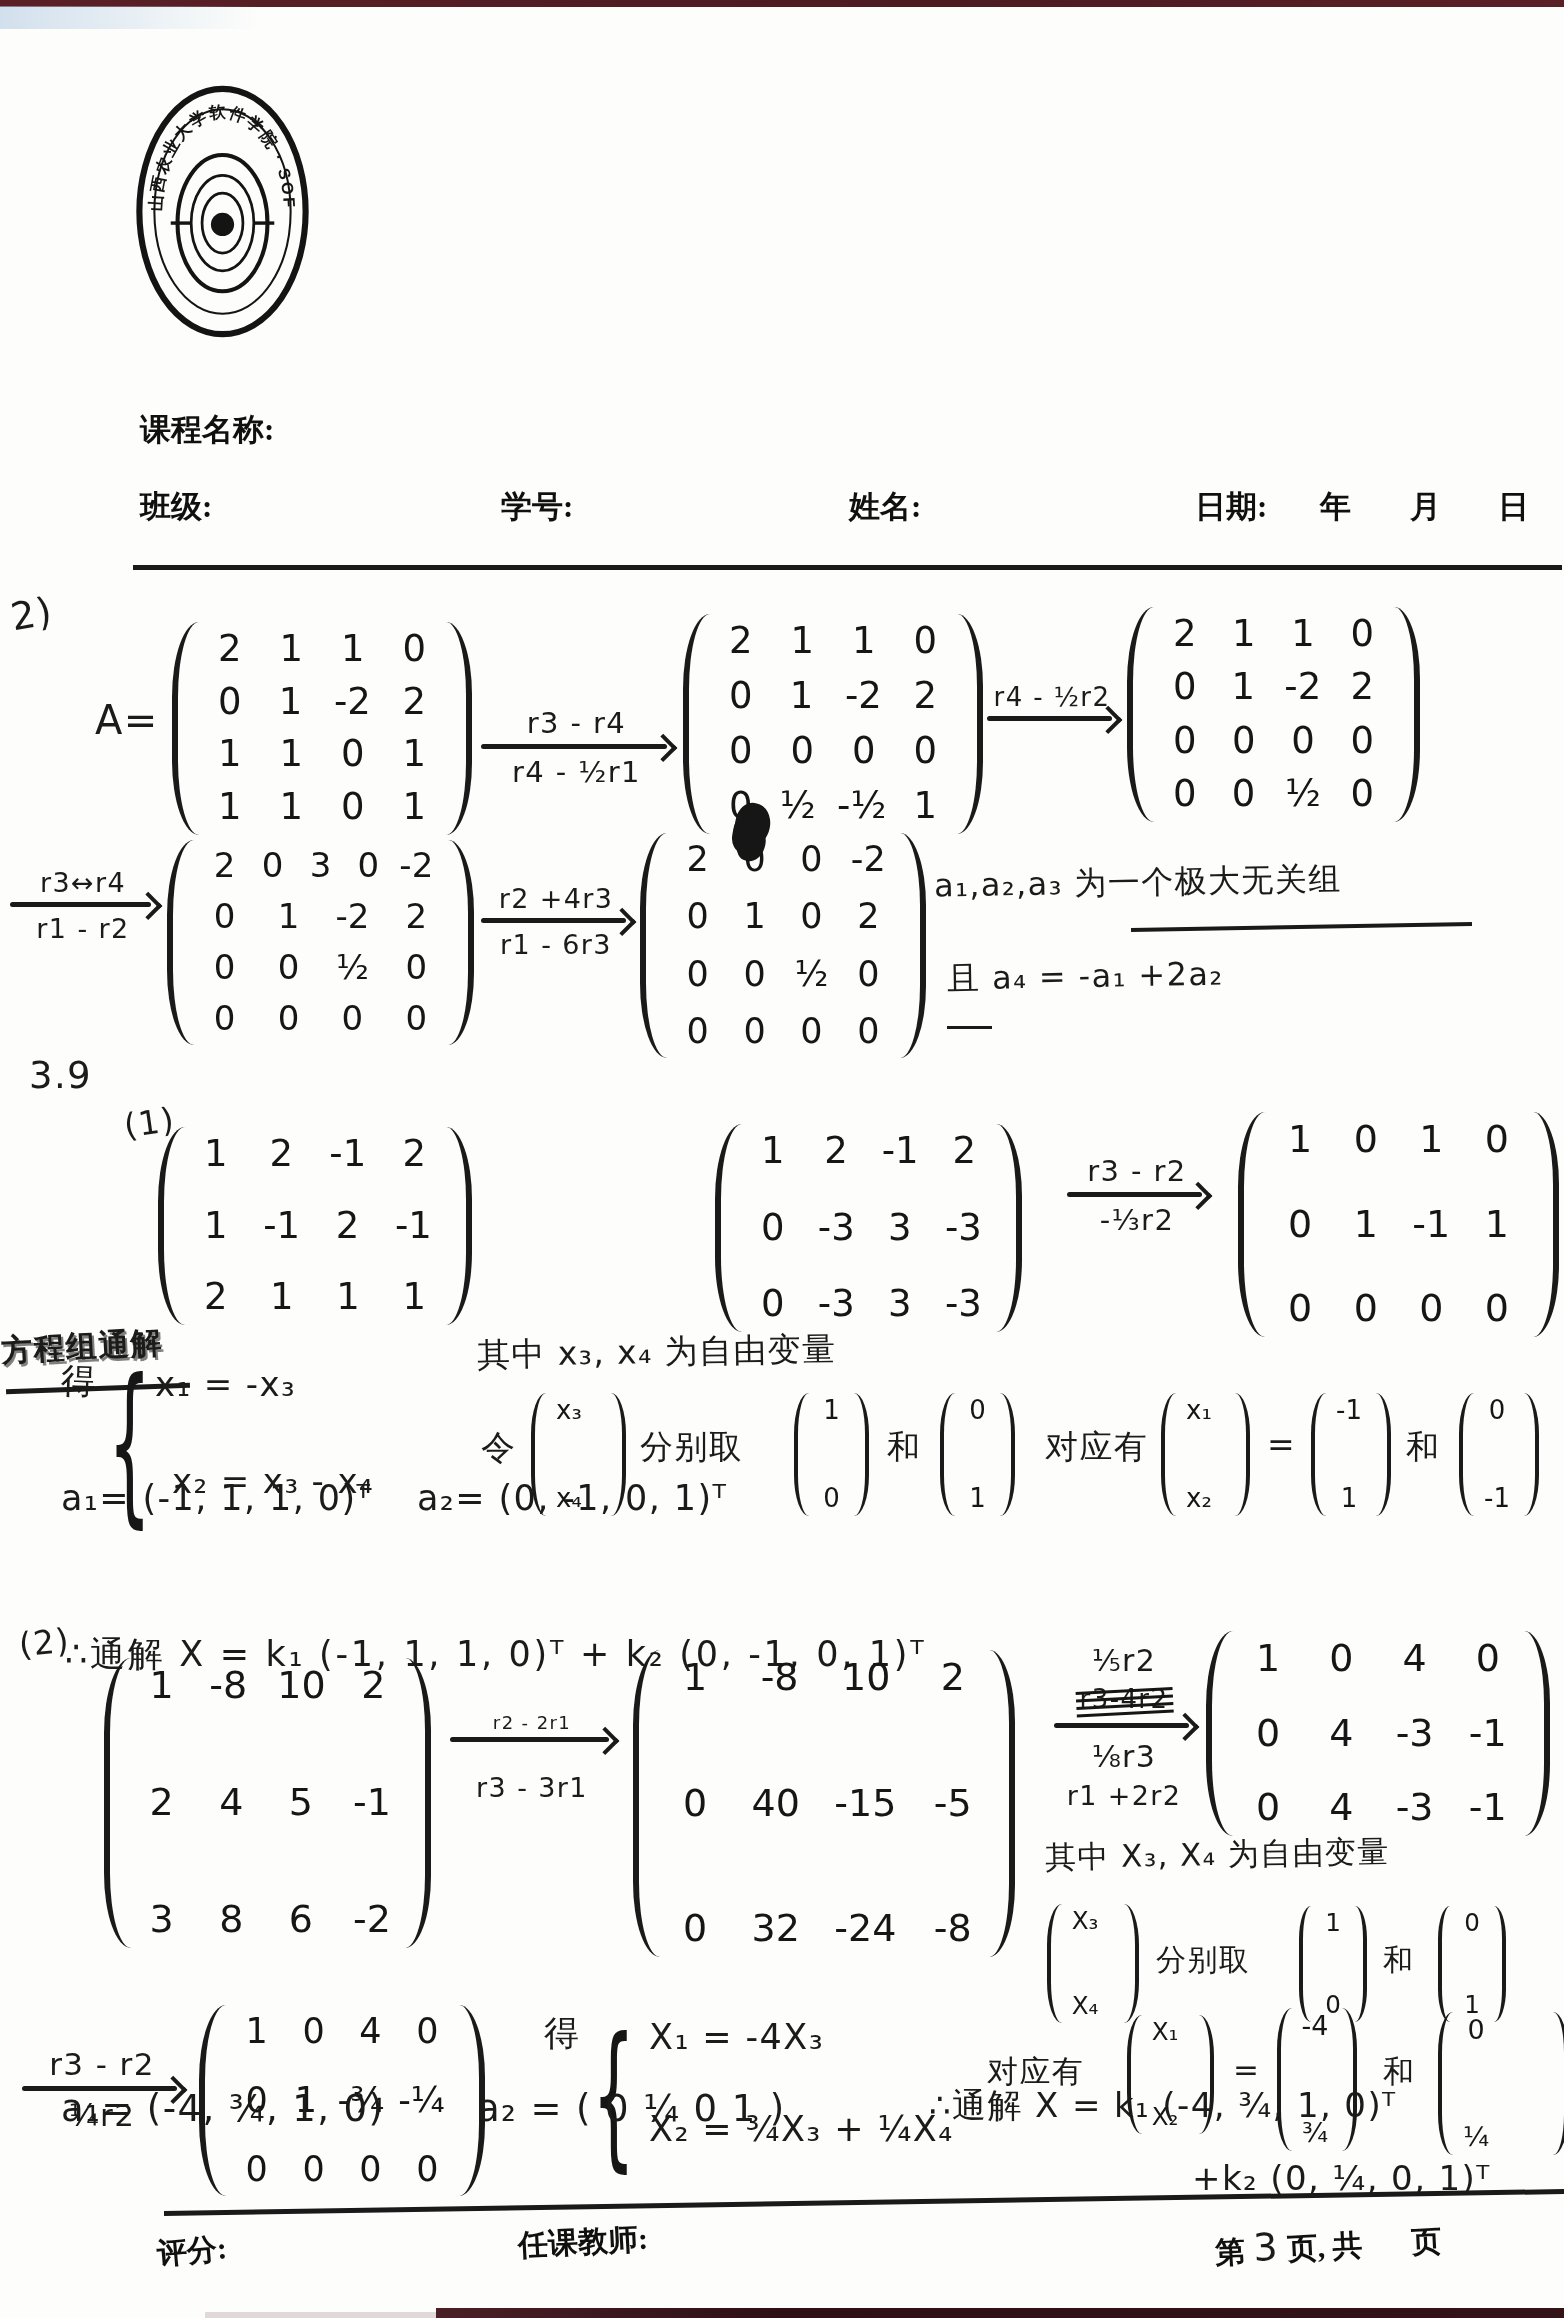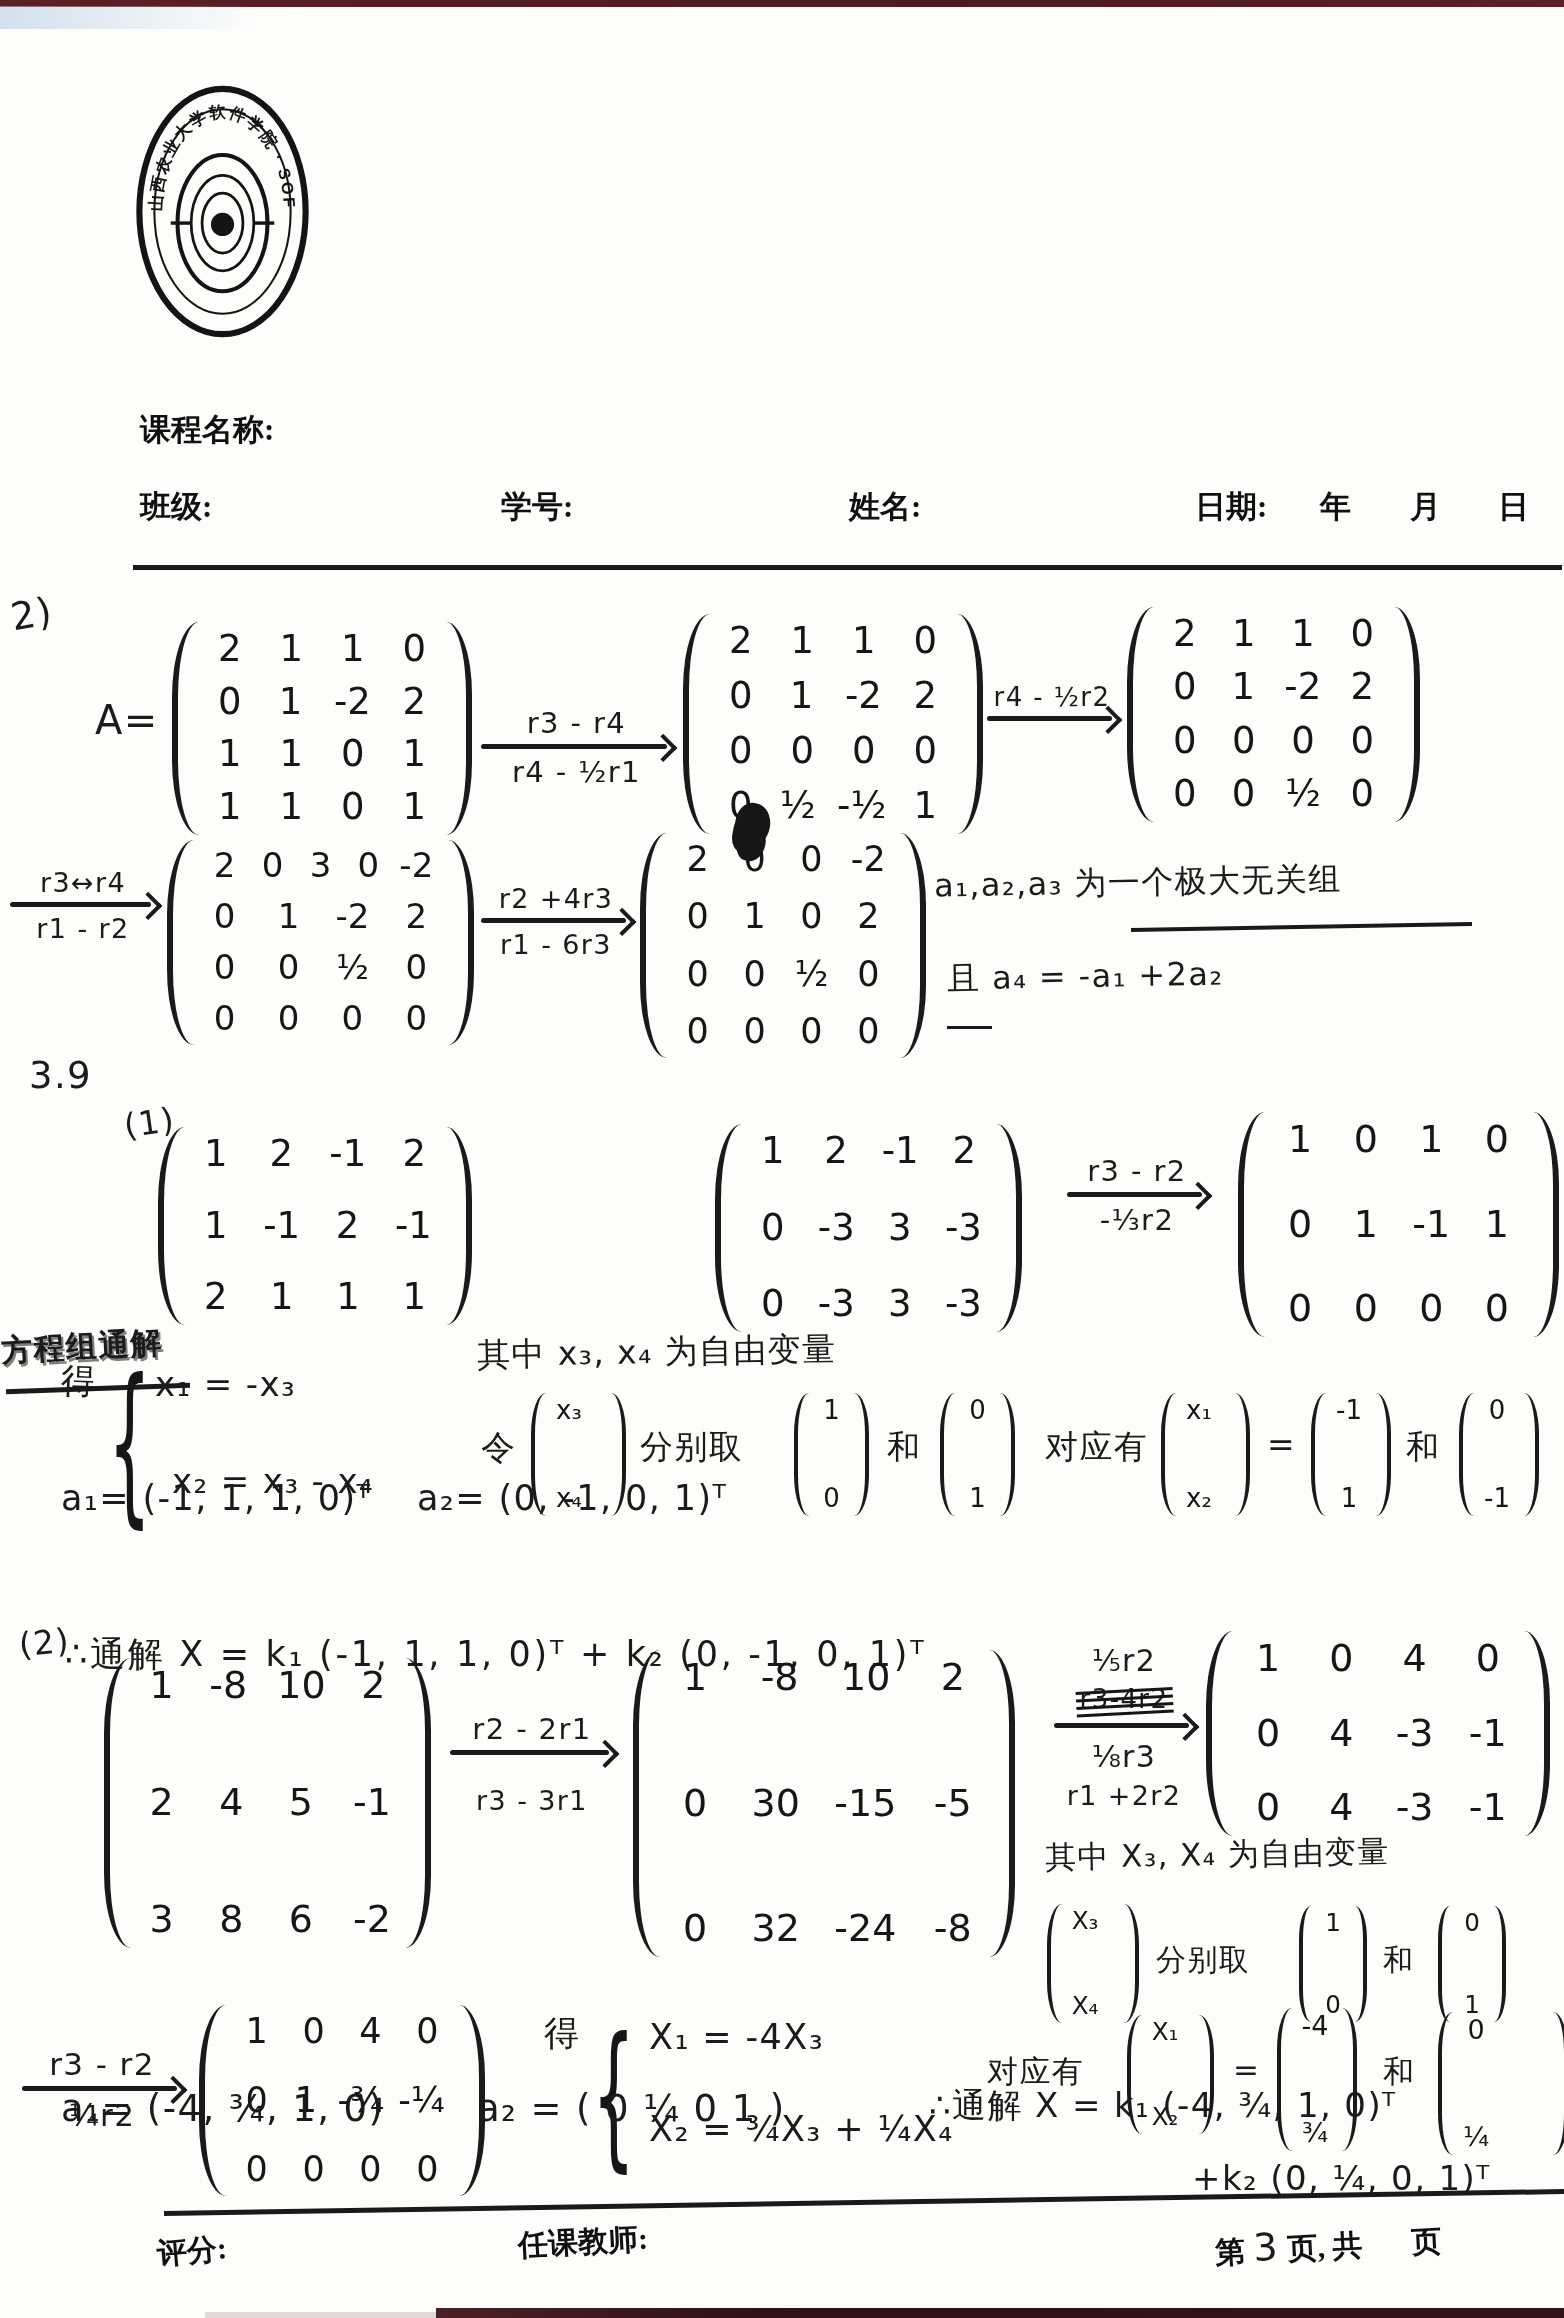--- a/index.html
+++ b/index.html
@@ -459,37 +459,37 @@
           <span class="mcell">3</span>
           <span class="mcell">8</span>
           <span class="mcell">6</span>
           <span class="mcell">-2</span>
         </div>
       </div>
     <div class="rp"></div>
   </div>
 
   <div class="arrow abs" style="left:450px;top:1712px;width:164px;">
-    <div class="albl hand" style="font-size:29px;">r2 - 2r1</div>
+    <div class="albl hand" style="font-size:18px;">r2 - 2r1</div>
     <div class="shaft"></div>
     <div class="albl hand" style="font-size:27px;margin-top:24px;">r3 - 3r1</div>
   </div>
 
   <div class="mat abs g16" style="left:633px;top:1650px;height:307px;width:382px;font-size:38px;">
     <div class="lp"></div>
     <div class="mbody">
         <div class="mrow">
           <span class="mcell">1</span>
           <span class="mcell">-8</span>
           <span class="mcell">10</span>
           <span class="mcell">2</span>
         </div>
         <div class="mrow">
           <span class="mcell">0</span>
-          <span class="mcell">30</span>
+          <span class="mcell">40</span>
           <span class="mcell">-15</span>
           <span class="mcell">-5</span>
         </div>
         <div class="mrow">
           <span class="mcell">0</span>
           <span class="mcell">32</span>
           <span class="mcell">-24</span>
           <span class="mcell">-8</span>
         </div>
       </div>

